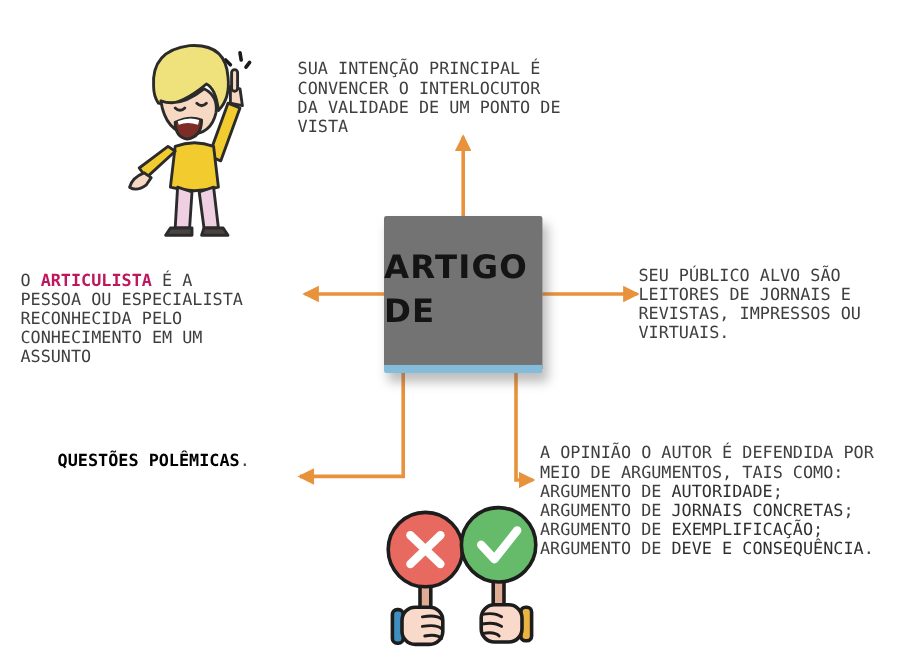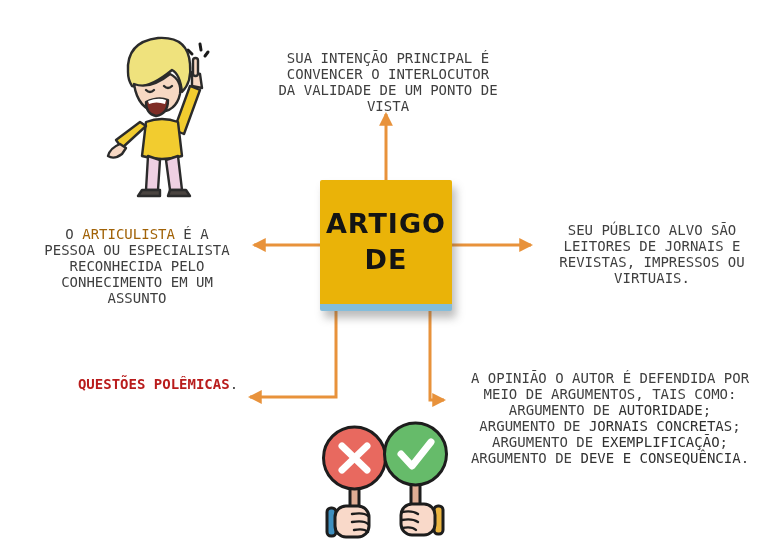--- a/index.html
+++ b/index.html
@@ -3,31 +3,31 @@
 <meta charset="utf-8">
 <style>
   html,body{margin:0;padding:0;background:#ffffff;}
   .stage{
     position:relative;width:768px;height:543px;background:#ffffff;overflow:hidden;
     font-family:"DejaVu Sans Mono","Liberation Mono",monospace;
   }
   svg{display:block;}
   .connectors{position:absolute;left:0;top:0;pointer-events:none;}
   .node{
-    position:absolute;margin:0;text-align:center;white-space:pre-line;
+    position:absolute;margin:0;text-align:left;white-space:pre-line;
     font-size:14px;line-height:16px;color:#3F3F3F;letter-spacing:0px;
   }
-  .hl-blue{color:#a16207;font-weight:normal;}
-  .hl-red{color:#b91c1c;font-weight:bold;margin-top:12px;}
+  .hl-blue{color:#be185d;font-weight:bold;}
+  .hl-red{color:#000000;font-weight:bold;margin-top:12px;}
   .hl-bold{font-weight:normal;color:#303030;}
   .center-box{
     position:absolute;left:320px;top:180px;width:132px;height:124px;
-    background:#eab308;border-bottom:7px solid #84BDDB;border-radius:2px;
+    background:#737373;border-bottom:7px solid #84BDDB;border-radius:2px;
     box-shadow:4px 7px 9px rgba(90,90,90,0.4);
-    display:flex;flex-direction:column;align-items:center;justify-content:center;
+    display:flex;flex-direction:column;justify-content:center;
     font-family:"DejaVu Sans","Liberation Sans",sans-serif;
     font-weight:bold;font-size:27px;line-height:36px;color:#141414;
     letter-spacing:1px;z-index:2;
   }
   .illustration{position:absolute;}
 </style>
 </head>
 <body>
 
 <div class="stage">

